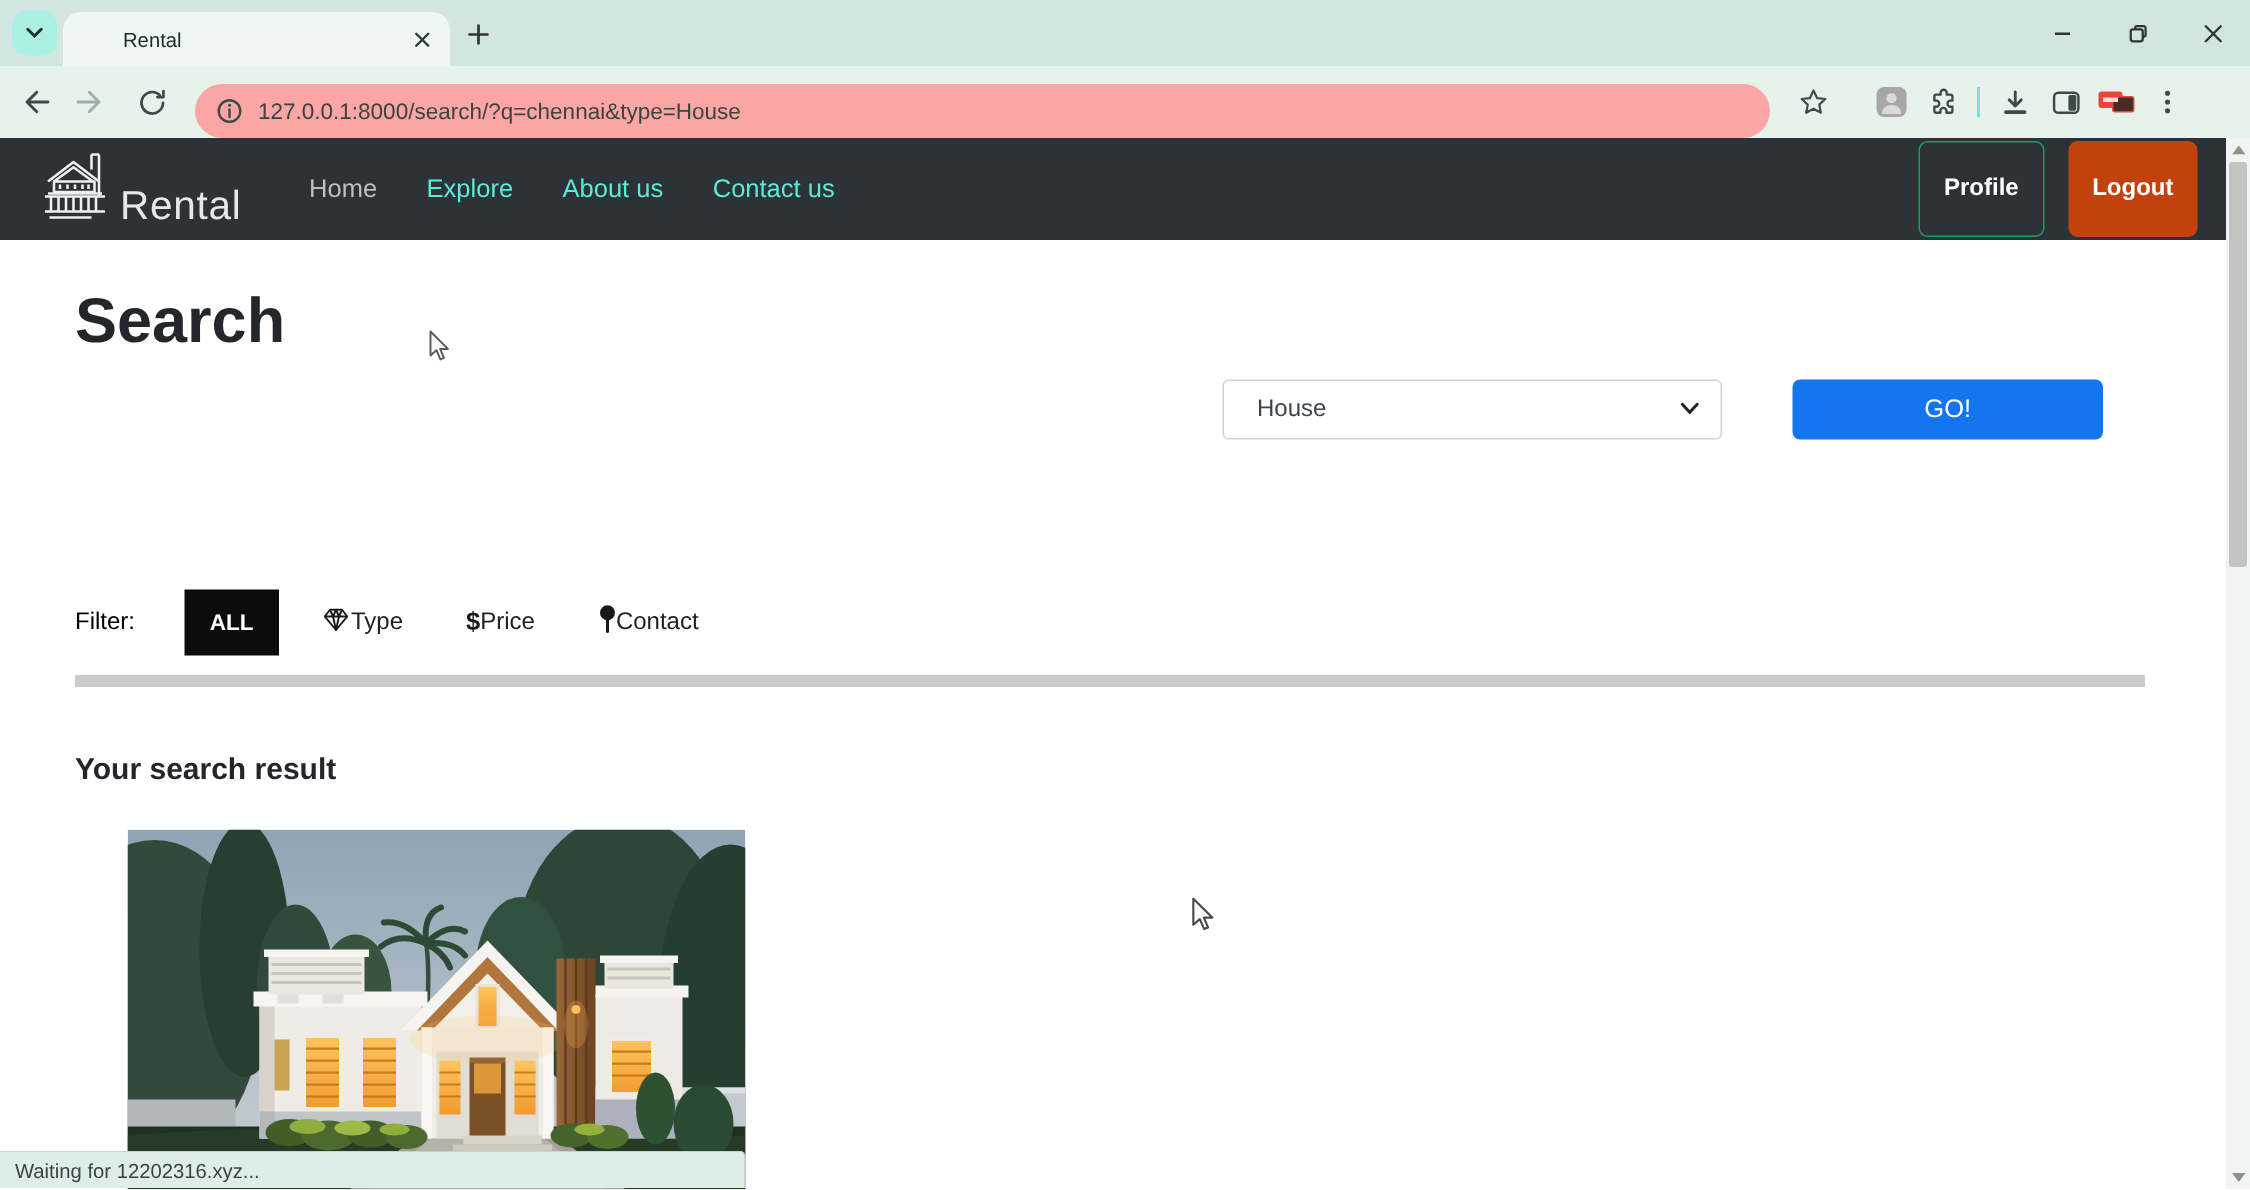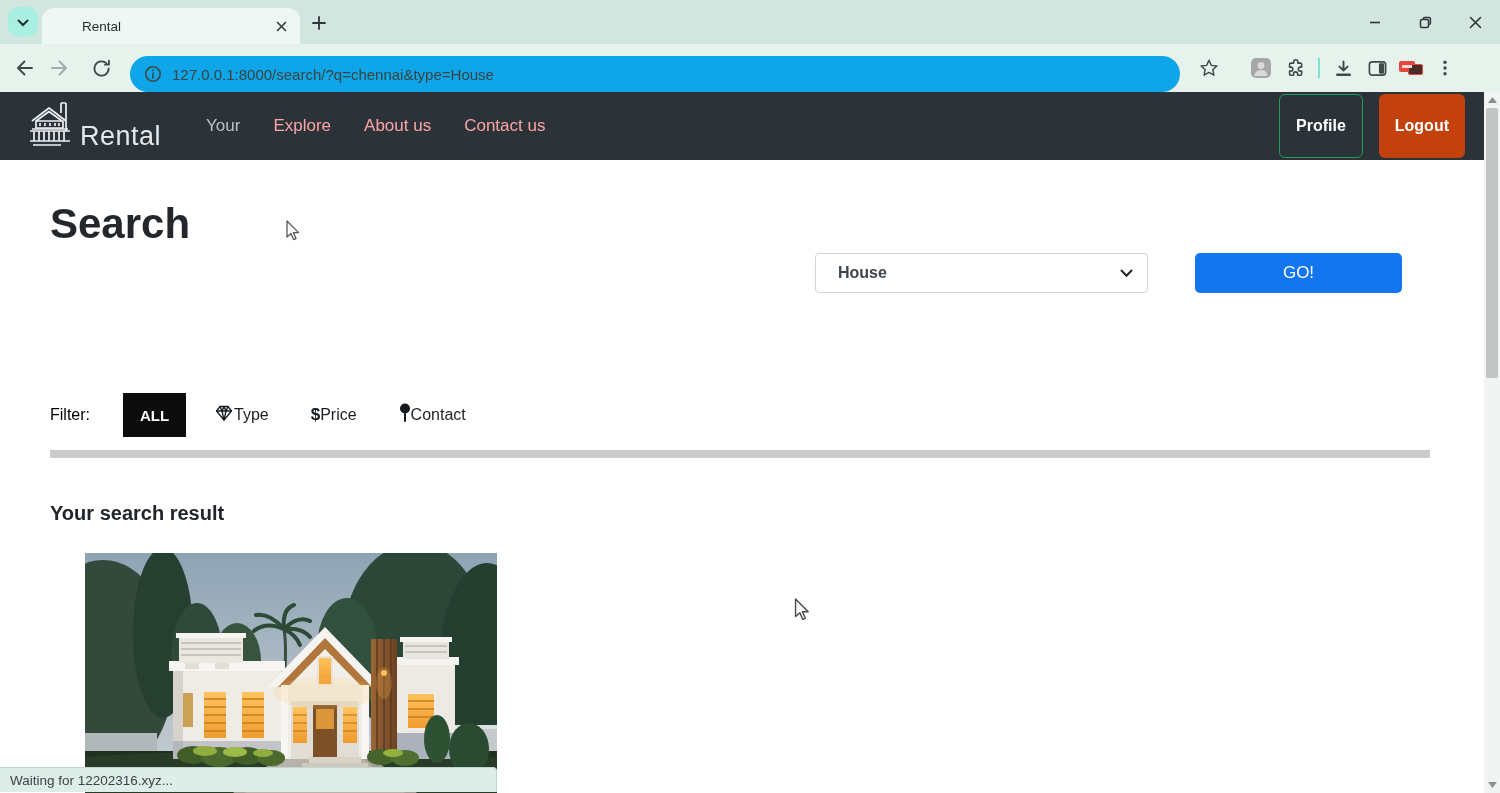--- a/index.html
+++ b/index.html
@@ -12,50 +12,50 @@
   .tab { position:absolute; left:42px; top:8px; width:258px; height:36px; background:#eef7f3;
     border-radius:12px 12px 0 0; display:flex; align-items:center; padding:0 10px 0 40px; }
   .tab-title { font-size:13.5px; color:#1f2a27; }
   .tab-close { margin-left:auto; width:18px; height:18px; display:flex; align-items:center; justify-content:center; border-radius:50%; }
   .newtab-btn { position:absolute; left:304px; top:8px; width:30px; height:30px; display:flex; align-items:center; justify-content:center; }
   .win-controls { position:absolute; right:0; top:0; height:44px; display:flex; }
   .win-btn { width:50px; height:44px; display:flex; align-items:center; justify-content:center; }
 
   .toolbar { height:48px; background:#e7f2ec; display:flex; align-items:center; padding:0 8px; }
   .tool-btn { width:34px; height:34px; border-radius:50%; display:flex; align-items:center; justify-content:center; flex:none; }
-  .addressbar { flex:none; width:1050px; height:36px; margin-left:12px; border-radius:18px; background:#0ea5e9;
+  .addressbar { flex:none; width:1050px; height:36px; margin-left:12px; border-radius:18px; background:#fca5a5;
     display:flex; align-items:center; padding:0 14px;margin-top:12px; }
   .url-text { margin-left:10px; font-size:15px; color:#3a433f; white-space:nowrap; }
   .tool-sep { width:2px; height:20px; background:#7ce2d4; margin:0 6px; flex:none; }
   .ext-badge { width:24px; height:15px; position:relative; flex:none; }
   .ext-badge .b1 { position:absolute; left:0; top:0; width:16px; height:11px; background:#e8453c; border-radius:2px; }
   .ext-badge .b2 { position:absolute; left:9px; top:3px; width:15px; height:11px; background:#4a2b28; border-radius:2px; border:1px solid #e8453c; }
   .ext-badge .t1 { position:absolute; left:3px; top:4px; width:10px; height:3px; background:#ffd9d6; }
 
   
   .viewport { position:relative; height:701px; background:#fff; overflow:hidden; }
 
   .site-nav { height:68px; background:#2b3238; display:flex; align-items:center; padding:0 35px 0 25px; }
   .brand { display:flex; align-items:flex-end; gap:5px; }
   .brand-name { font-size:27px; color:#e6e9ec; letter-spacing:.5px; line-height:1; padding-bottom:2px; }
   .nav-links { display:flex; gap:33px; margin-left:45px; font-size:17px; }
-  .nav-link { color:#fca5a5; text-decoration:none; cursor:pointer; }
+  .nav-link { color:#5eead4; text-decoration:none; cursor:pointer; }
   .nav-link.active { color:#bcc0c3; }
   .nav-actions { margin-left:auto; display:flex; gap:16px; }
   .btn { font-family:inherit; font-size:16px; font-weight:700; border-radius:6px; padding:22px 16px; cursor:pointer; }
   .btn-profile { background:transparent; border:1px solid #1e9e58; color:#ffffff; }
   .btn-logout { background:#c2410c; border:none; color:#ffffff; }
 
-  .search-title { position:absolute; left:50px; top:108px; font-size:42px; font-weight:700; color:#23272b; }
+  .search-title { position:absolute; left:50px; top:98px; font-size:42px; font-weight:700; color:#23272b; }
 
   .q-input { position:absolute; left:50px; top:161px; width:758px; height:40px; border:1px solid #ced4da;
     border-radius:4px; padding:0 24px; font-size:16px; color:#5a6066; font-family:inherit; background:#fff; }
   .type-select { position:absolute; left:815px; top:161px; width:333px; height:40px; border:1px solid #ced4da;
     border-radius:4px; background:#fff; display:flex; align-items:center; padding:0 14px 0 22px;
-    font-size:16px; color:#3f454b; cursor:pointer;font-weight:bold; }
+    font-size:16px; color:#3f454b; cursor:pointer; }
   .type-select .chev { margin-left:auto; }
   .go-btn { position:absolute; left:1155px; top:161px; width:207px; height:40px; background:#1375f0; color:#fff;
     border:none; border-radius:5px; font-size:17px; font-family:inherit; cursor:pointer;margin-left:40px; }
 
   .filter-row { position:absolute; left:50px; top:301px; height:44px; display:flex; align-items:center; }
   .filter-label { font-size:16px; color:#000000; margin-right:33px; }
   .all-btn { width:63px; height:44px; background:#0c0c0c; color:#fff; font-weight:700; font-size:15px;
     display:flex; align-items:center; justify-content:center; margin-right:28px; border:none; font-family:inherit; cursor:pointer; }
   .chip { display:flex; align-items:center; gap:0; margin-right:42px; font-size:16px; color:#1d2125; cursor:pointer; }
   .chip .sym { font-size:17px; font-weight:600; color:#16191c; }
@@ -208,21 +208,21 @@
           <rect x="11" y="21" width="27" height="7"></rect>
           <path d="M15 23 v3 M20 23 v3 M25 23 v3 M30 23 v3 M34 23 v3"></path>
           <path d="M5 31 H45 M7 29 H43"></path>
           <path d="M9 31 V41 M14 31 V41 M19 31 V41 M24 31 V41 M29 31 V41 M34 31 V41 M39 31 V41"></path>
           <path d="M5 41 H45 M8 45 H36"></path>
         </svg>
       </span>
       <span class="brand-name">Rental</span>
     </div>
     <div class="nav-links">
-      <a class="nav-link active">Your</a>
+      <a class="nav-link active">Home</a>
       <a class="nav-link">Explore</a>
       <a class="nav-link">About us</a>
       <a class="nav-link">Contact us</a>
     </div>
     <div class="nav-actions">
       <button class="btn btn-profile">Profile</button>
       <button class="btn btn-logout">Logout</button>
     </div>
   </div>
 

